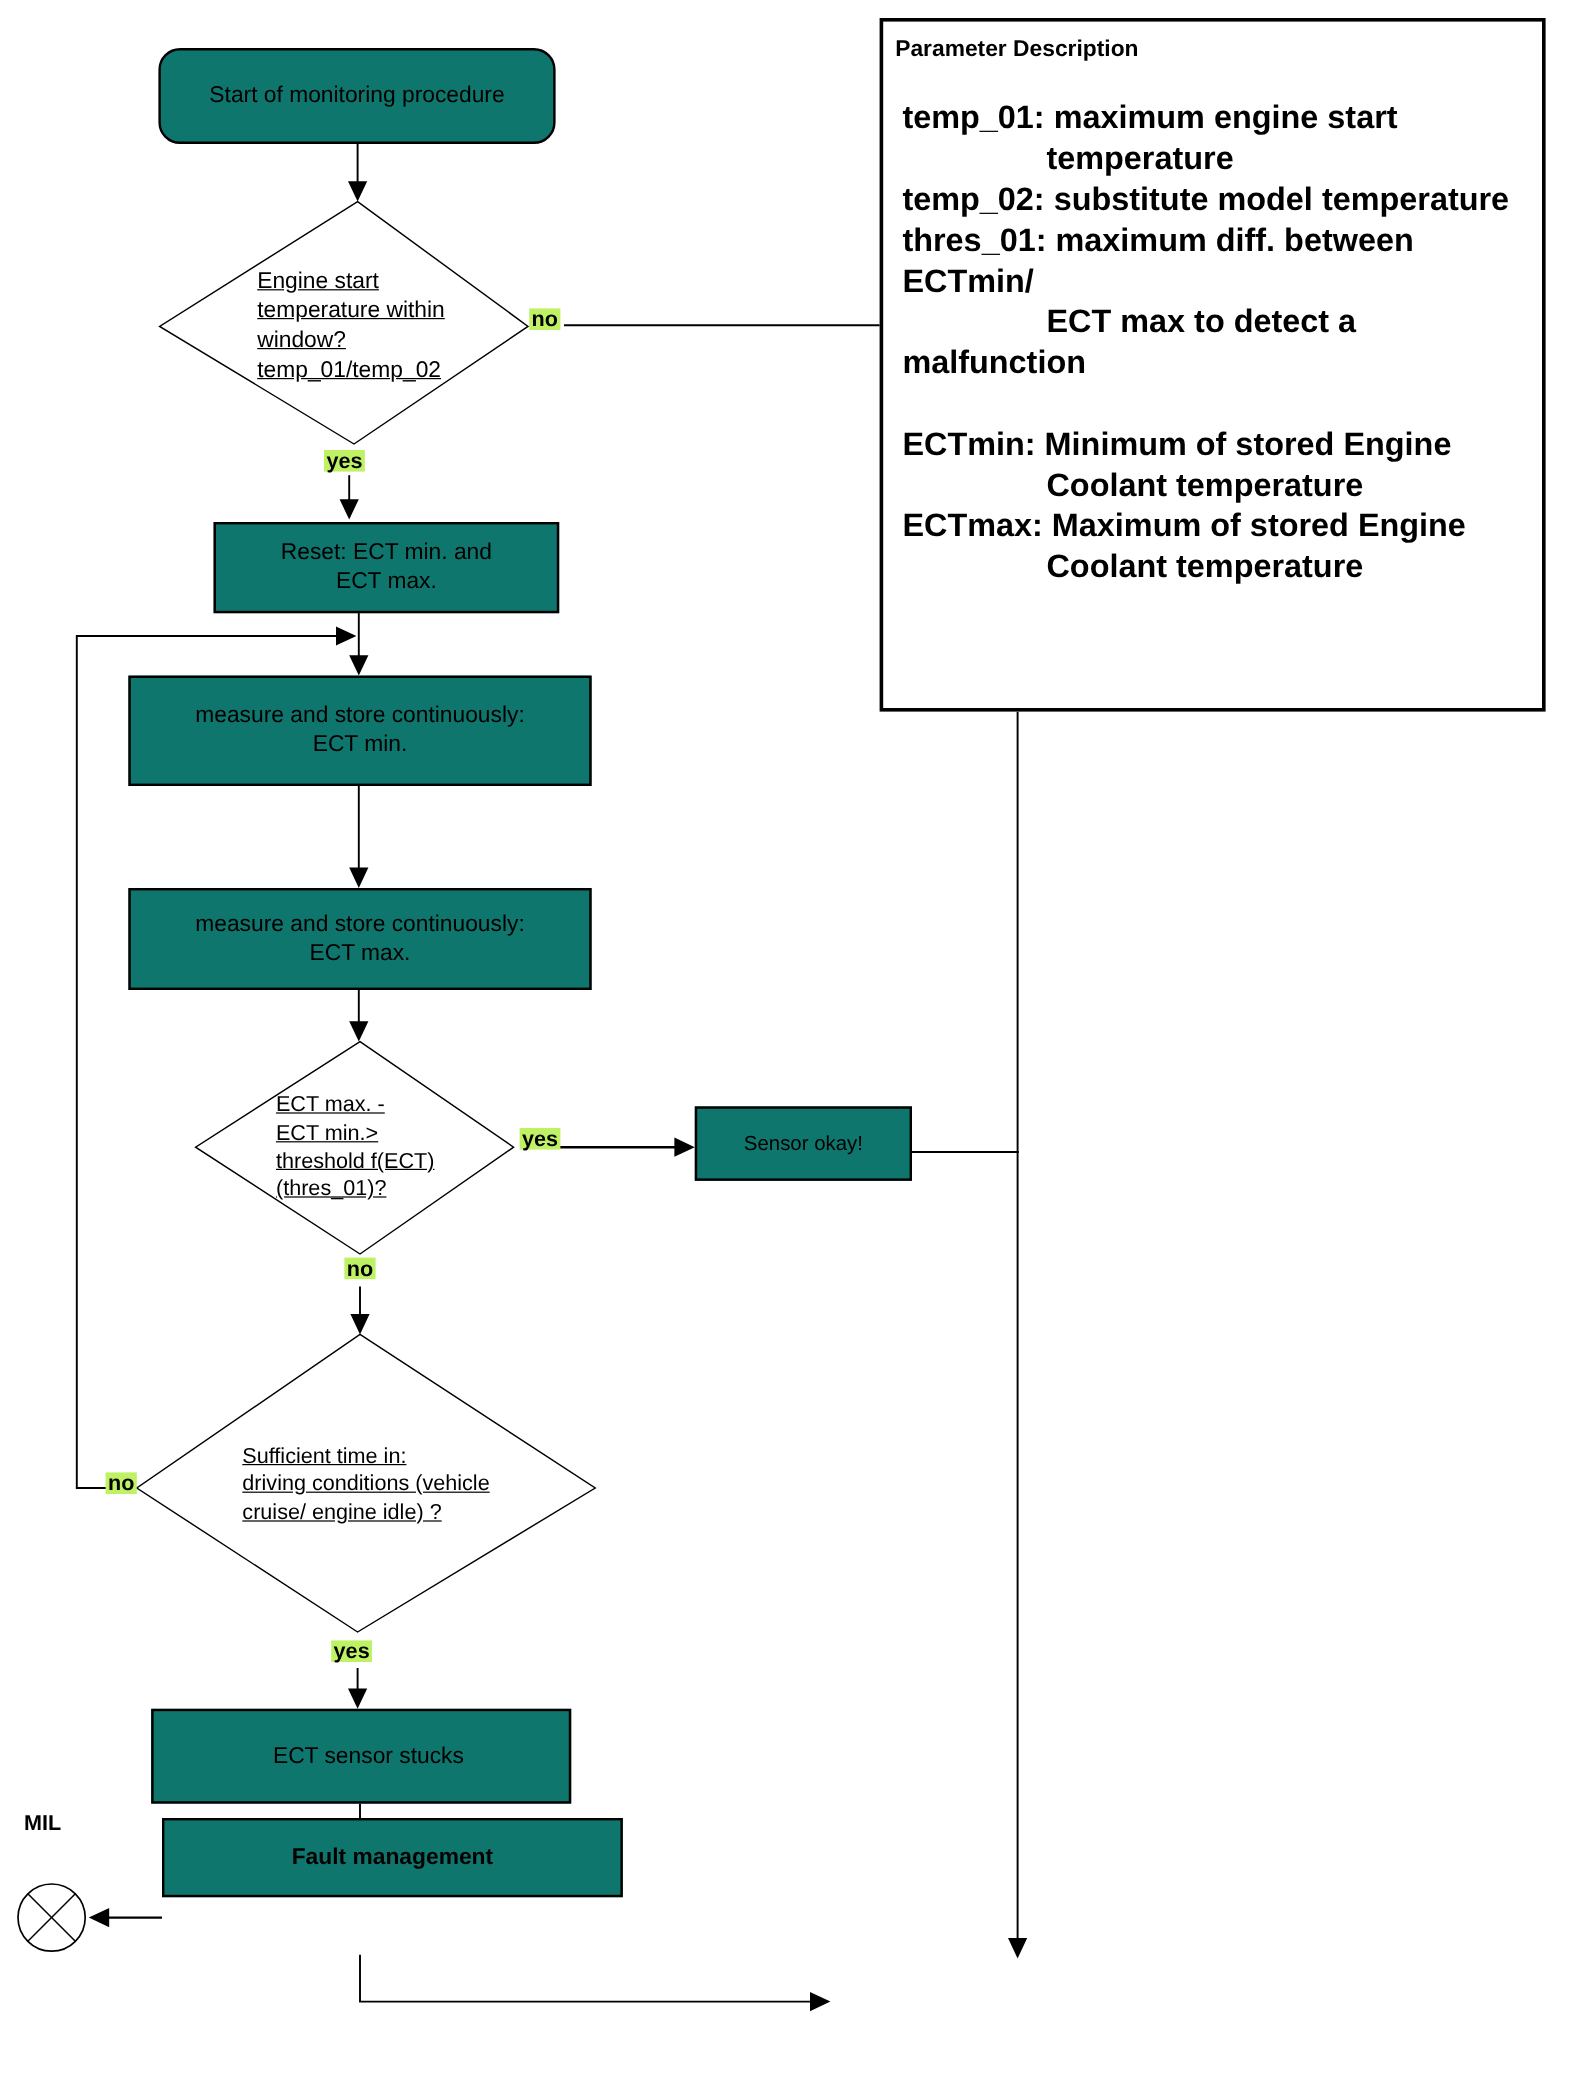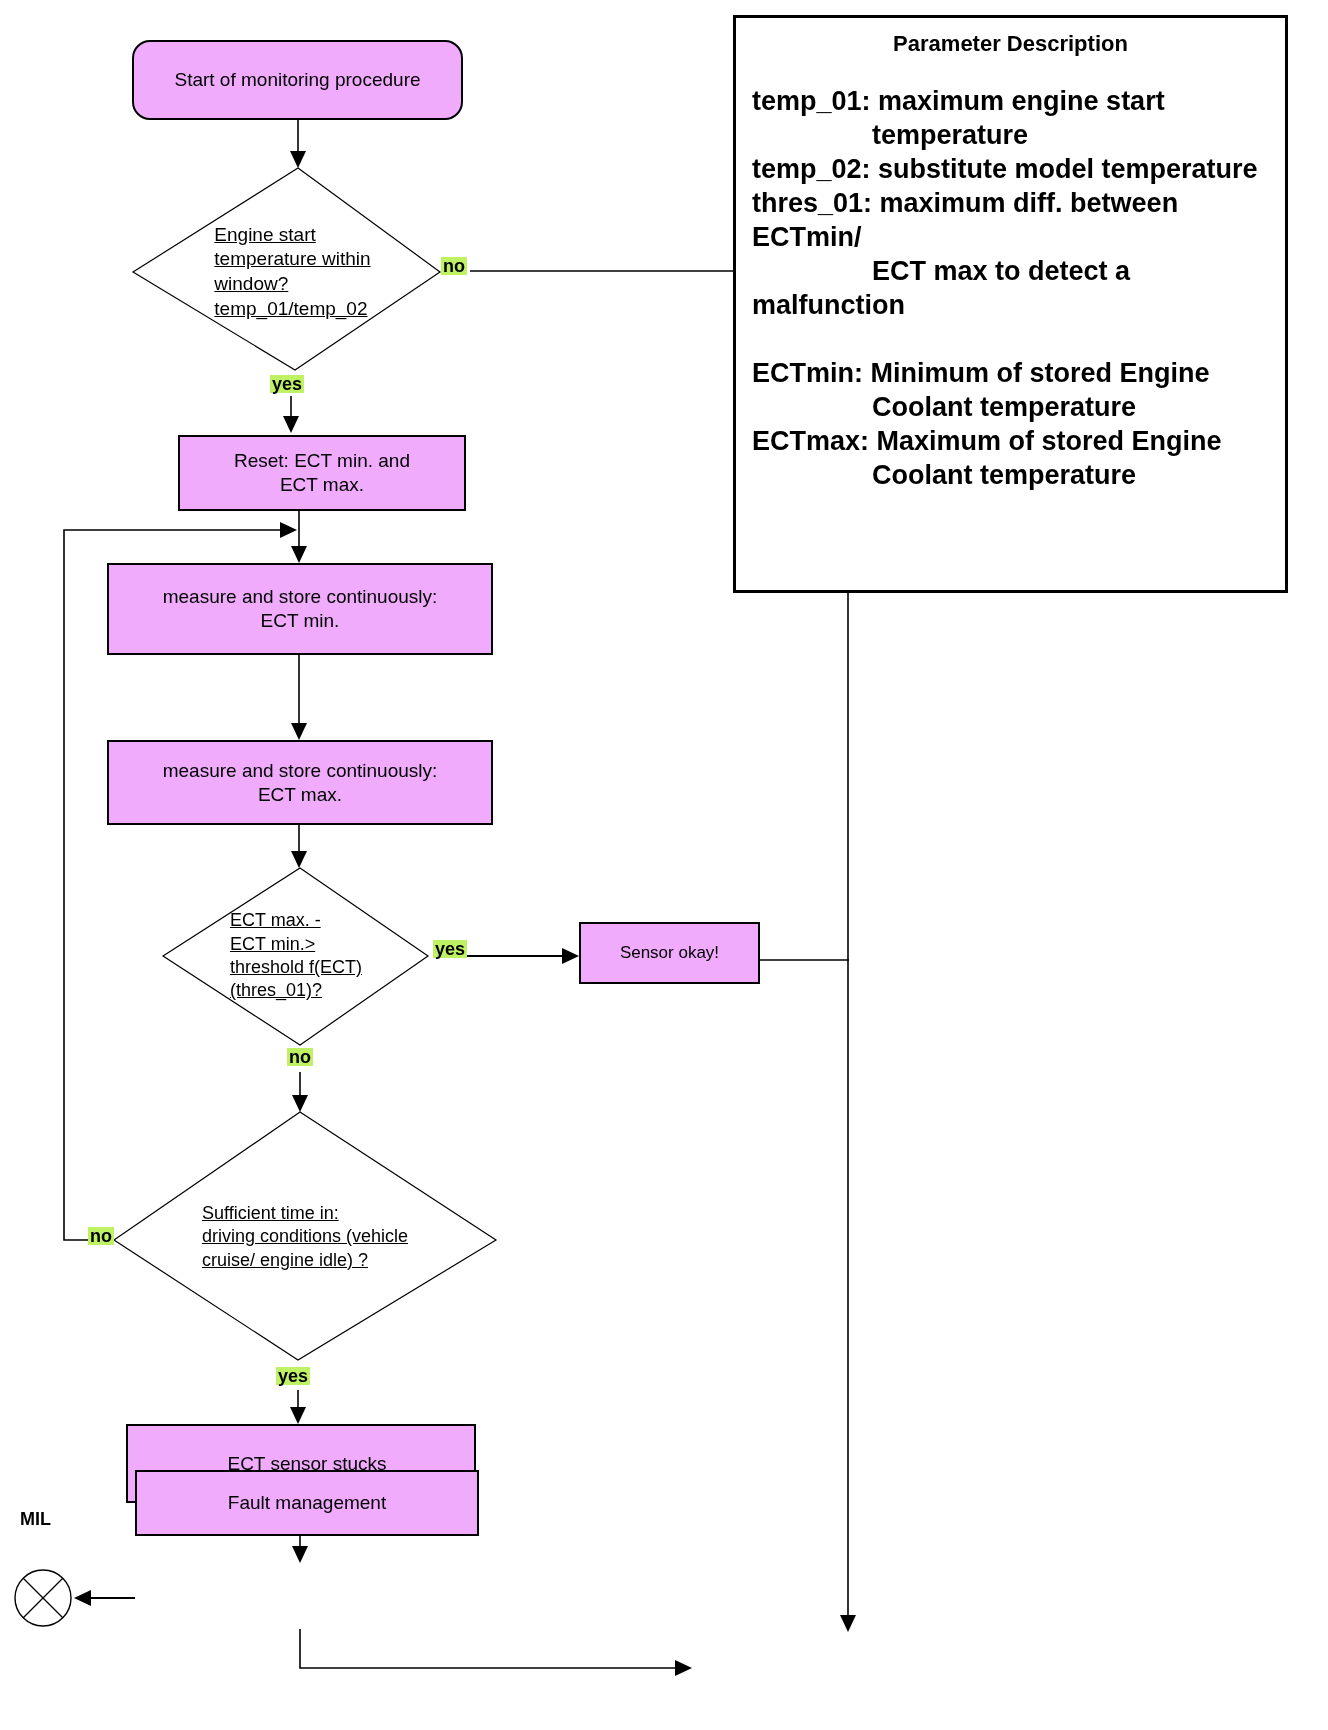--- a/index.html
+++ b/index.html
@@ -2,38 +2,38 @@
 <html><head>
 <meta charset="utf-8">
 <style>
   html,body{margin:0;padding:0;background:#fff;}
   .canvas{
     position:relative;width:1328px;height:1730px;background:#ffffff;
     font-family:"Liberation Sans", sans-serif;color:#000;overflow:hidden;
   }
   svg.wires{position:absolute;left:0;top:0;width:1328px;height:1730px;}
   .node{
-    position:absolute;box-sizing:border-box;background:#f0abfc;border:2px solid #000;
+    position:absolute;box-sizing:border-box;background:#0f766e;border:2px solid #000;
     display:flex;align-items:center;justify-content:center;text-align:center;
     white-space:pre-line;line-height:1.25;
   }
   .terminal{border-radius:18px;}
   .dtext{
     position:absolute;display:flex;align-items:center;justify-content:center;
     text-align:left;white-space:pre-line;line-height:1.3;background:transparent;text-decoration:underline;
   }
   .elabel{
     position:absolute;font-weight:bold;background:#bef264;padding:0 2px;line-height:1;
   }
   .param{
     position:absolute;left:733px;top:15px;width:555px;height:578px;
     box-sizing:border-box;border:3px solid #000;background:#fff;
   }
   .param h1{
-    margin:14px 10px 0 10px;text-align:center;font-size:22px;line-height:1.1;
+    margin:14px 10px 0 10px;font-size:19px;line-height:1.1;
     font-weight:bold;font-family:"Liberation Sans", sans-serif;
   }
   .param .body{
     margin:28px 8px 0 16px;font-size:27px;line-height:34px;white-space:pre-wrap;font-weight:bold;
   }
   .fs19{font-size:19px;}
   .fs18{font-size:18px;}
   .fs17{font-size:17px;}
 </style>
 </head>
@@ -105,21 +105,21 @@
   <div class="node fs19" style="left:107px;top:563px;width:386px;height:92px;">measure and store continuously:
 ECT min.</div>
 
   <div class="node fs19" style="left:107px;top:740px;width:386px;height:85px;">measure and store continuously:
 ECT max.</div>
 
   <div class="node fs17" style="left:579px;top:922px;width:181px;height:62px;">Sensor okay!</div>
 
   <div class="node fs19" style="left:126px;top:1424px;width:350px;height:79px;padding-left:12px;">ECT sensor stucks</div>
 
-  <div class="node fs19" style="left:135px;top:1470px;width:344px;height:66px;">Fault management</div>
+  <div class="node fs19" style="left:135px;top:1515px;width:384px;height:66px;font-weight:bold;">Fault management</div>
 
 
   <div class="dtext fs19" style="left:165px;top:212px;width:255px;height:120px;">Engine start
 temperature within
 window?
 temp_01/temp_02</div>
 
   <div class="dtext fs18" style="left:196px;top:906px;width:200px;height:100px;">ECT max. -
 ECT min.&gt;
 threshold f(ECT)

